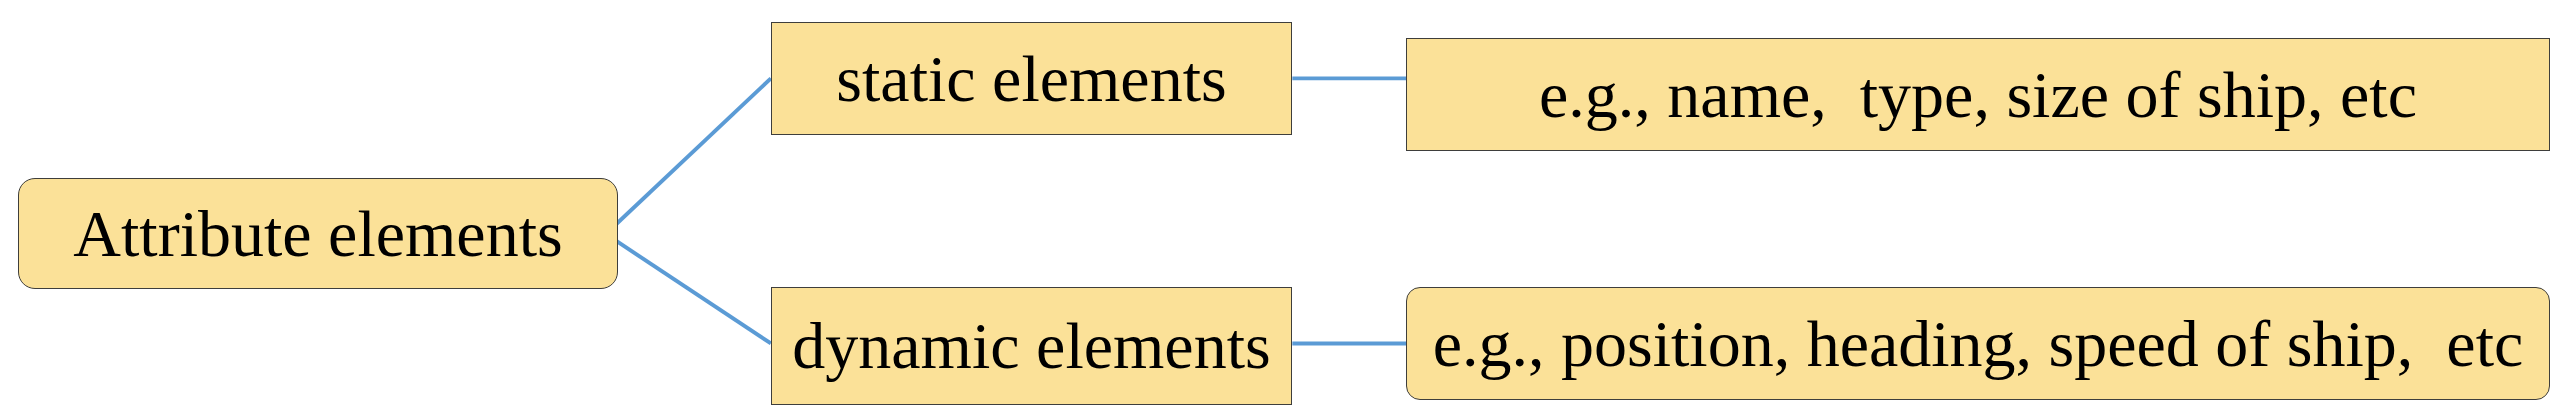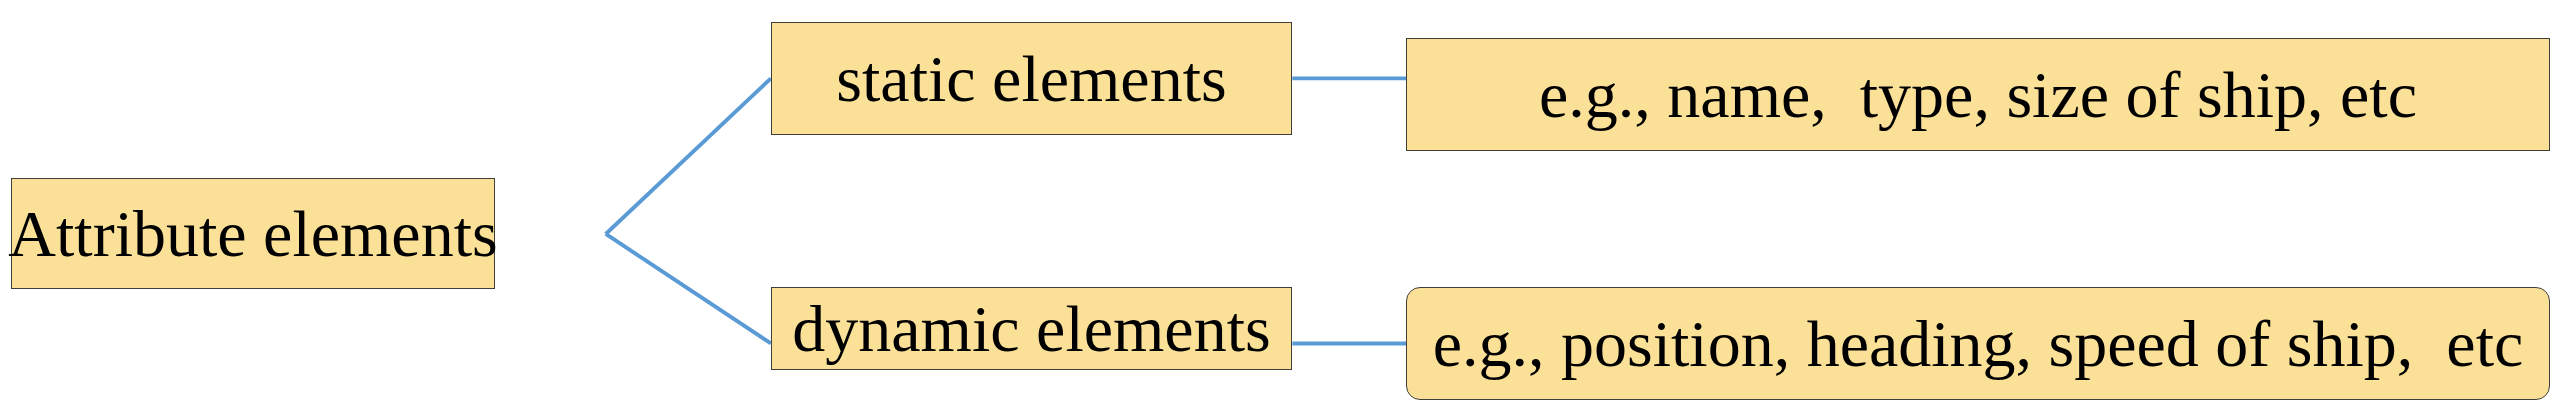--- a/index.html
+++ b/index.html
@@ -34,37 +34,38 @@
     border: 1.7px solid #3E3E3C;
     display: flex;
     align-items: center;
     justify-content: center;
     color: #000000;
     font-size: 66px;
     line-height: 1;
     white-space: pre; 
   }
   .node-root {
-    left: 11px;
+    left: 18px;
     top: 178px;
-    width: 484px;
+    width: 600px;
     height: 111px;
+    border-radius: 17px;
   }
   .node-static {
     left: 771px;
     top: 22px;
     width: 521px;
     height: 113px;
     justify-content: center;
   }
   .node-dynamic {
     left: 771px;
     top: 287px;
     width: 521px;
-    height: 83px;
+    height: 118px;
   }
   .node-static-example {
     left: 1406px;
     top: 22px;
     width: 1144px;
     height: 113px;
     margin-top: 16px;
   }
   .node-dynamic-example {
     left: 1406px;

